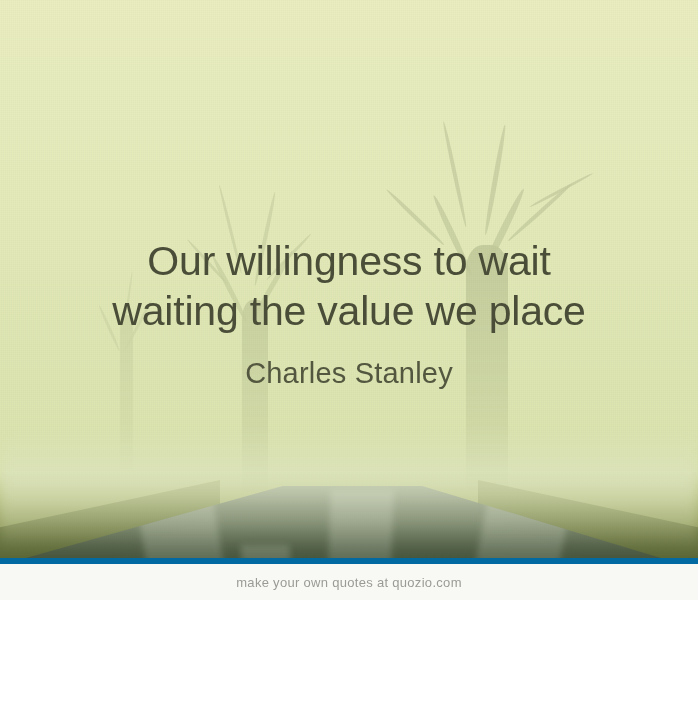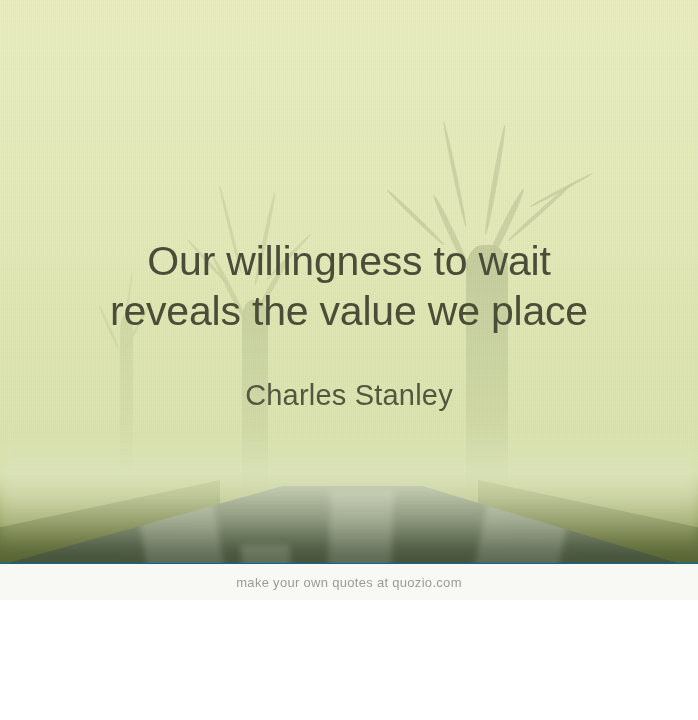--- a/index.html
+++ b/index.html
@@ -184,36 +184,36 @@
     display: block;
     font-size: 41px;
     line-height: 50px;
     font-weight: 400;
     letter-spacing: -0.2px;
     color: #4a4e38;
     white-space: pre;
   }
   .attribution {
     display: block;
-    margin-top: 41px;
+    margin-top: 19px;
     font-size: 29px;
     line-height: 36px;
     color: #53573f;
     letter-spacing: .2px;
   }
 
   
   .footer {
     position: absolute;
     left: 0;
     bottom: 0;
     width: 698px;
     height: 36px;
     background: #f8f8f5;
-    border-top: 1px solid #0369a1;
+    border-top: 6px solid #0369a1;
     display: flex;
     align-items: center;
     justify-content: center;
   }
   .footer-text {
     font-size: 13px;
     color: #9b9b95;
     letter-spacing: .3px;
   }
 </style>
@@ -265,21 +265,21 @@
       <div class="rut rut-b"></div>
       <div class="rut rut-c"></div>
       <div class="rut rut-d"></div>
     </div>
 
     <div class="haze"></div>
   </div>
 
   <div class="quote-block">
     <span class="quote-line">Our willingness to wait</span>
-    <span class="quote-line">reveals the value we place</span>
+    <span class="quote-line">waiting the value we place</span>
     <span class="attribution">Charles Stanley</span>
   </div>
 
   <div class="footer">
     <span class="footer-text">make your own quotes at quozio.com</span>
   </div>
 
 </div>
 
 </body></html>

